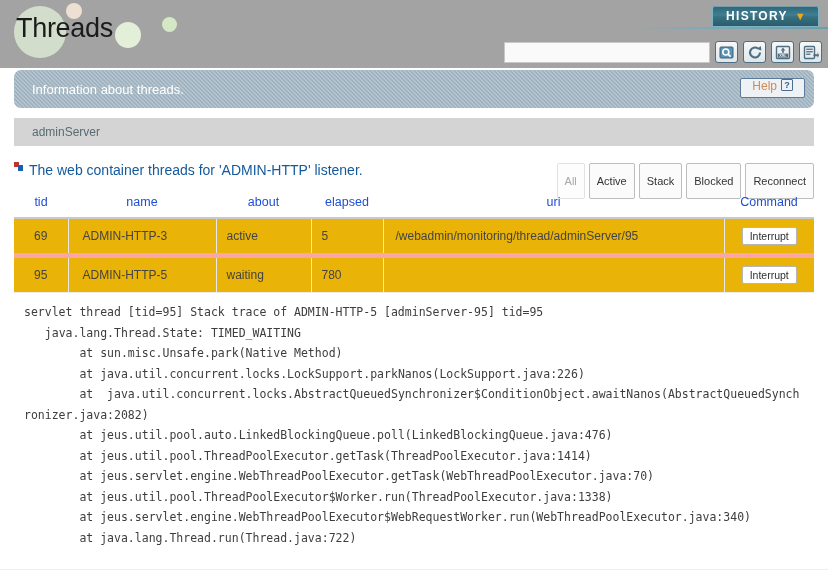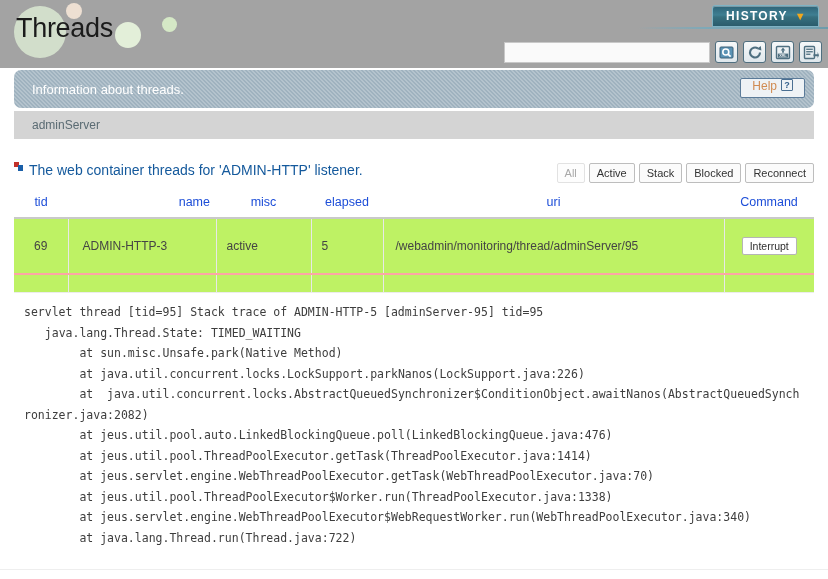--- a/index.html
+++ b/index.html
@@ -144,21 +144,21 @@
     font-size: 9px;
     width: 12px; height: 12px;
     display: flex; align-items: center; justify-content: center;
     border-radius: 1px;
     font-weight: bold;
   }
 
   
   .server-bar {
     position: absolute;
-    left: 14px; top: 111px;
+    left: 14px; top: 118px;
     width: 800px; height: 28px;
     background: #d4d4d4;
     display: flex;
     align-items: center;
   }
   .server-name {
     margin-left: 18px;
     font-size: 12px;
     color: #5a6b73;
   }
@@ -189,21 +189,21 @@
   .bullet-icon i.a { left: 0; top: 0; width: 5px; height: 5px; background: #c2312a; }
   .bullet-icon i.b { left: 4px; top: 3px; width: 5px; height: 6px; background: #1a5fa8; }
 
   .filter-group {
     position: absolute;
     right: 0; top: 1px;
     display: flex;
     gap: 4px;
   }
   .fbtn {
-    height: 20px;
+    height: 36px;
     min-width: 24px;
     padding: 0 7px;
     border: 1px solid #bdbdbd;
     background: #fbfbfb;
     border-radius: 2px;
     font-family: "Liberation Sans", sans-serif;
     font-size: 11px;
     color: #333333;
     cursor: pointer;
     display: flex;
@@ -226,37 +226,37 @@
   }
   .thread-table thead th {
     font-weight: 400;
     color: #1d4ed8;
     font-size: 12.5px;
     padding: 5px 6px 8px 6px;
     border-bottom: 2px solid #c9c9c9;
     text-align: center;
   }
   .thread-table tbody td {
-    padding: 18px 8px;
-    border-bottom: 2px solid #fca5a5;
+    padding: 8px 8px;
+    border-bottom: 5px solid #fca5a5;
     border-right: 1px solid #e8e8e8;
     color: #444444;
     font-size: 12px;
-    background: #bef264;
+    background: #eab308;
     height: 30px;
   }
   .thread-table tbody tr td:first-child { border-left: none; }
   .thread-table tbody td.c-tid { text-align: center; width: 54px; border-right: 1px solid #e8e8e8; }
   .thread-table tbody td.c-name { width: 148px; padding-left: 14px; }
   .thread-table tbody td.c-state { width: 95px; padding-left: 10px; }
   .thread-table tbody td.c-elapsed { width: 72px; padding-left: 10px; }
   .thread-table tbody td.c-uri { padding-left: 12px; }
   .thread-table tbody td.c-cmd { width: 90px; text-align: center; border-right: none; }
   .thread-table thead th.h-tid { width: 54px; }
-  .thread-table thead th.h-name { width: 148px; text-align: right; }
+  .thread-table thead th.h-name { width: 148px; }
   .thread-table thead th.h-state { width: 95px; }
   .thread-table thead th.h-elapsed { width: 72px; }
   .thread-table thead th.h-cmd { width: 90px; }
 
   .interrupt-btn {
     border: 1px solid #b5b5b5;
     background: #ffffff;
     border-radius: 2px;
     font-family: "Liberation Sans", sans-serif;
     font-size: 10.5px;
@@ -393,21 +393,21 @@
       <button class="fbtn">Blocked</button>
       <button class="fbtn">Reconnect</button>
     </div>
   </div>
 
   <table class="thread-table">
     <thead>
       <tr>
         <th class="h-tid">tid</th>
         <th class="h-name">name</th>
-        <th class="h-state">misc</th>
+        <th class="h-state">about</th>
         <th class="h-elapsed">elapsed</th>
         <th>uri</th>
         <th class="h-cmd">Command</th>
       </tr>
     </thead>
     <tbody>
       <tr>
         <td class="c-tid">69</td>
         <td class="c-name">ADMIN-HTTP-3</td>
         <td class="c-state">active</td>

